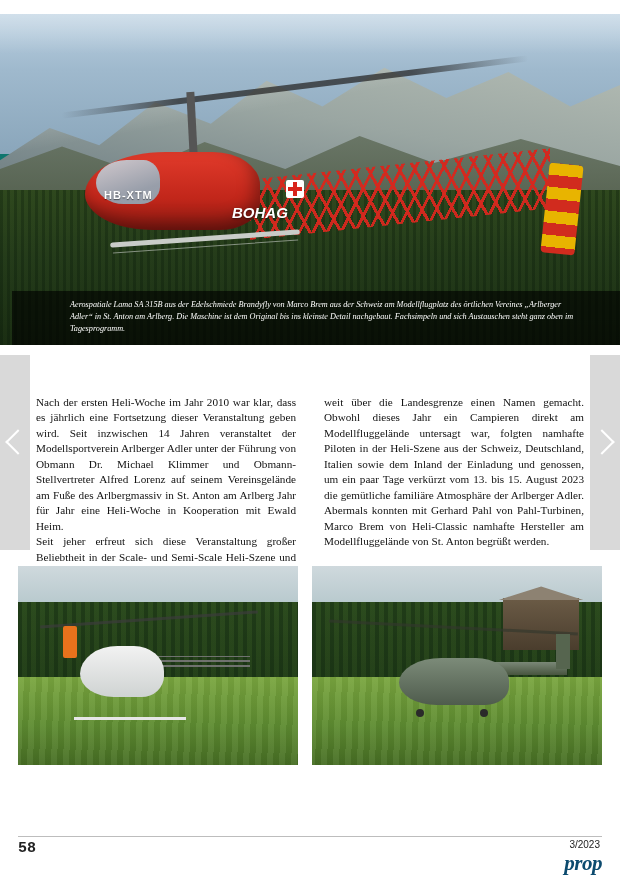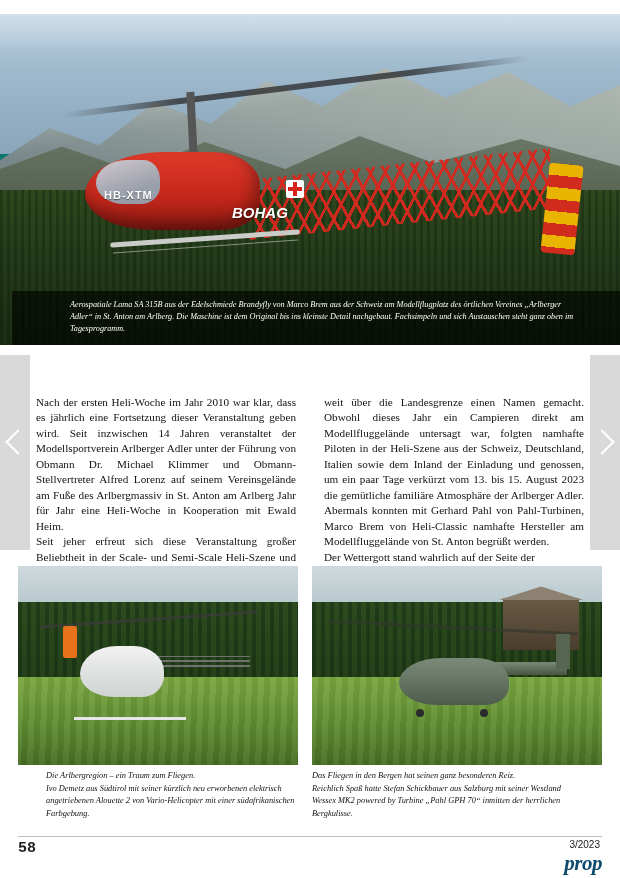--- a/index.html
+++ b/index.html
@@ -362,21 +362,20 @@
     <div class="arrow right"></div>
   </div>
 
   <div class="body-cols">
     <div class="col">
       <p>Nach der ersten Heli-Woche im Jahr 2010 war klar, dass es jährlich eine Fortsetzung dieser Veranstaltung geben wird. Seit inzwischen 14 Jahren veranstaltet der Modellsportverein Arlberger Adler unter der Führung von Obmann Dr. Michael Klimmer und Obmann-Stellvertreter Alfred Lorenz auf seinem Vereinsgelände am Fuße des Arlbergmassiv in St. Anton am Arlberg Jahr für Jahr eine Heli-Woche in Kooperation mit Ewald Heim.</p>
       <p>Seit jeher erfreut sich diese Veranstaltung großer Beliebtheit in der Scale- und Semi-Scale Heli-Szene und hat sich im europäischen Raum</p>
     </div>
     <div class="col">
       <p>weit über die Landesgrenze einen Namen gemacht. Obwohl dieses Jahr ein Campieren direkt am Modellfluggelände untersagt war, folgten namhafte Piloten in der Heli-Szene aus der Schweiz, Deutschland, Italien sowie dem Inland der Einladung und genossen, um ein paar Tage verkürzt vom 13. bis 15. August 2023 die gemütliche familiäre Atmosphäre der Arlberger Adler. Abermals konnten mit Gerhard Pahl von Pahl-Turbinen, Marco Brem von Heli-Classic namhafte Hersteller am Modellfluggelände von St. Anton begrüßt werden.</p>
-      <p>Der Wettergott stand wahrlich auf der Seite der</p>
     </div>
   </div>
 
   <div class="photo-left">
     <div class="ph-sky"></div>
     <div class="ph-trees"></div>
     <div class="ph-grass"></div>
     <div class="heli2-rotor"></div>
     <div class="heli2-boom"></div>
     <div class="heli2-body"></div>
@@ -390,21 +389,19 @@
     <div class="ph-hut"></div>
     <div class="ph-grass"></div>
     <div class="heli3-rotor"></div>
     <div class="heli3-boom"></div>
     <div class="heli3-fin"></div>
     <div class="heli3-body"></div>
     <div class="heli3-wheel" style="left:36%"></div>
     <div class="heli3-wheel" style="left:58%"></div>
   </div>
 
-  <div class="cap-left">Die Arlbergregion – ein Traum zum Fliegen.<br>Ivo Demetz aus Südtirol mit seiner kürzlich neu erworbenen elektrisch angetriebenen Alouette 2 von Vario-Helicopter mit einer südafrikanischen Farbgebung.</div>
-  <div class="cap-right">Das Fliegen in den Bergen hat seinen ganz besonderen Reiz.<br>Reichlich Spaß hatte Stefan Schickbauer aus Salzburg mit seiner Westland Wessex MK2 powered by Turbine „Pahl GPH 70“ inmitten der herrlichen Bergkulisse.</div>
 
   <div class="footer-rule"></div>
   <div class="page-num">58</div>
   <div class="issue">3/2023</div>
   <div class="brand">prop</div>
 
 </div>
 
 </body></html>

